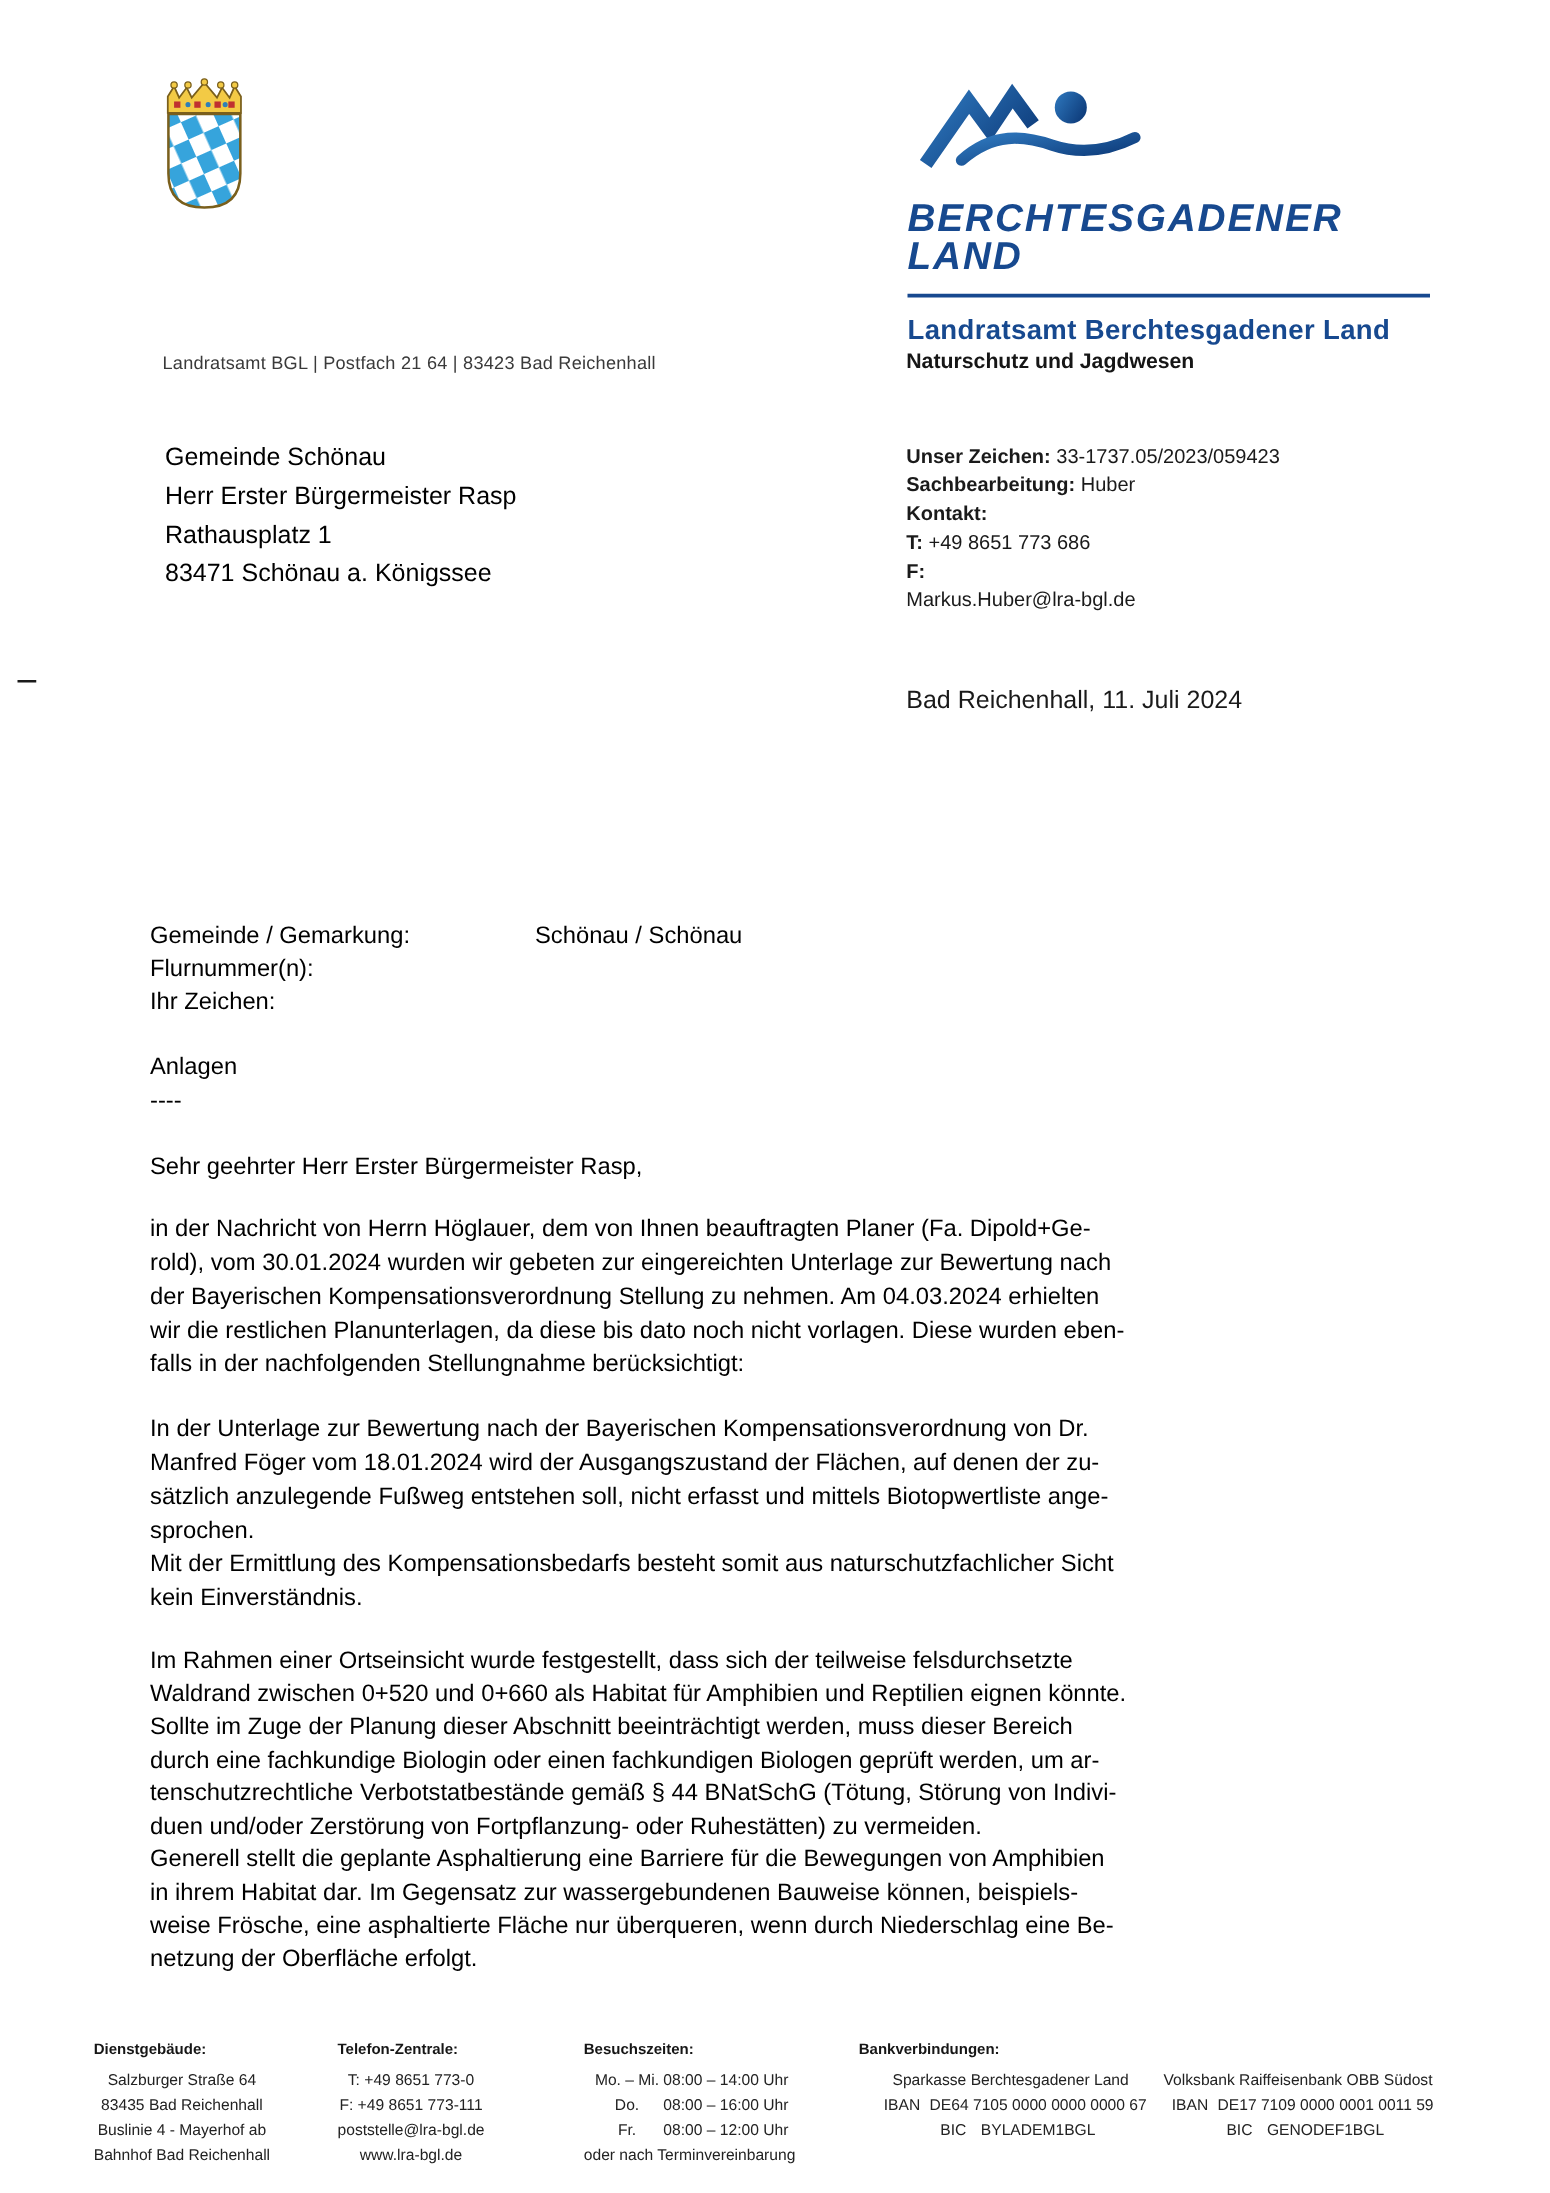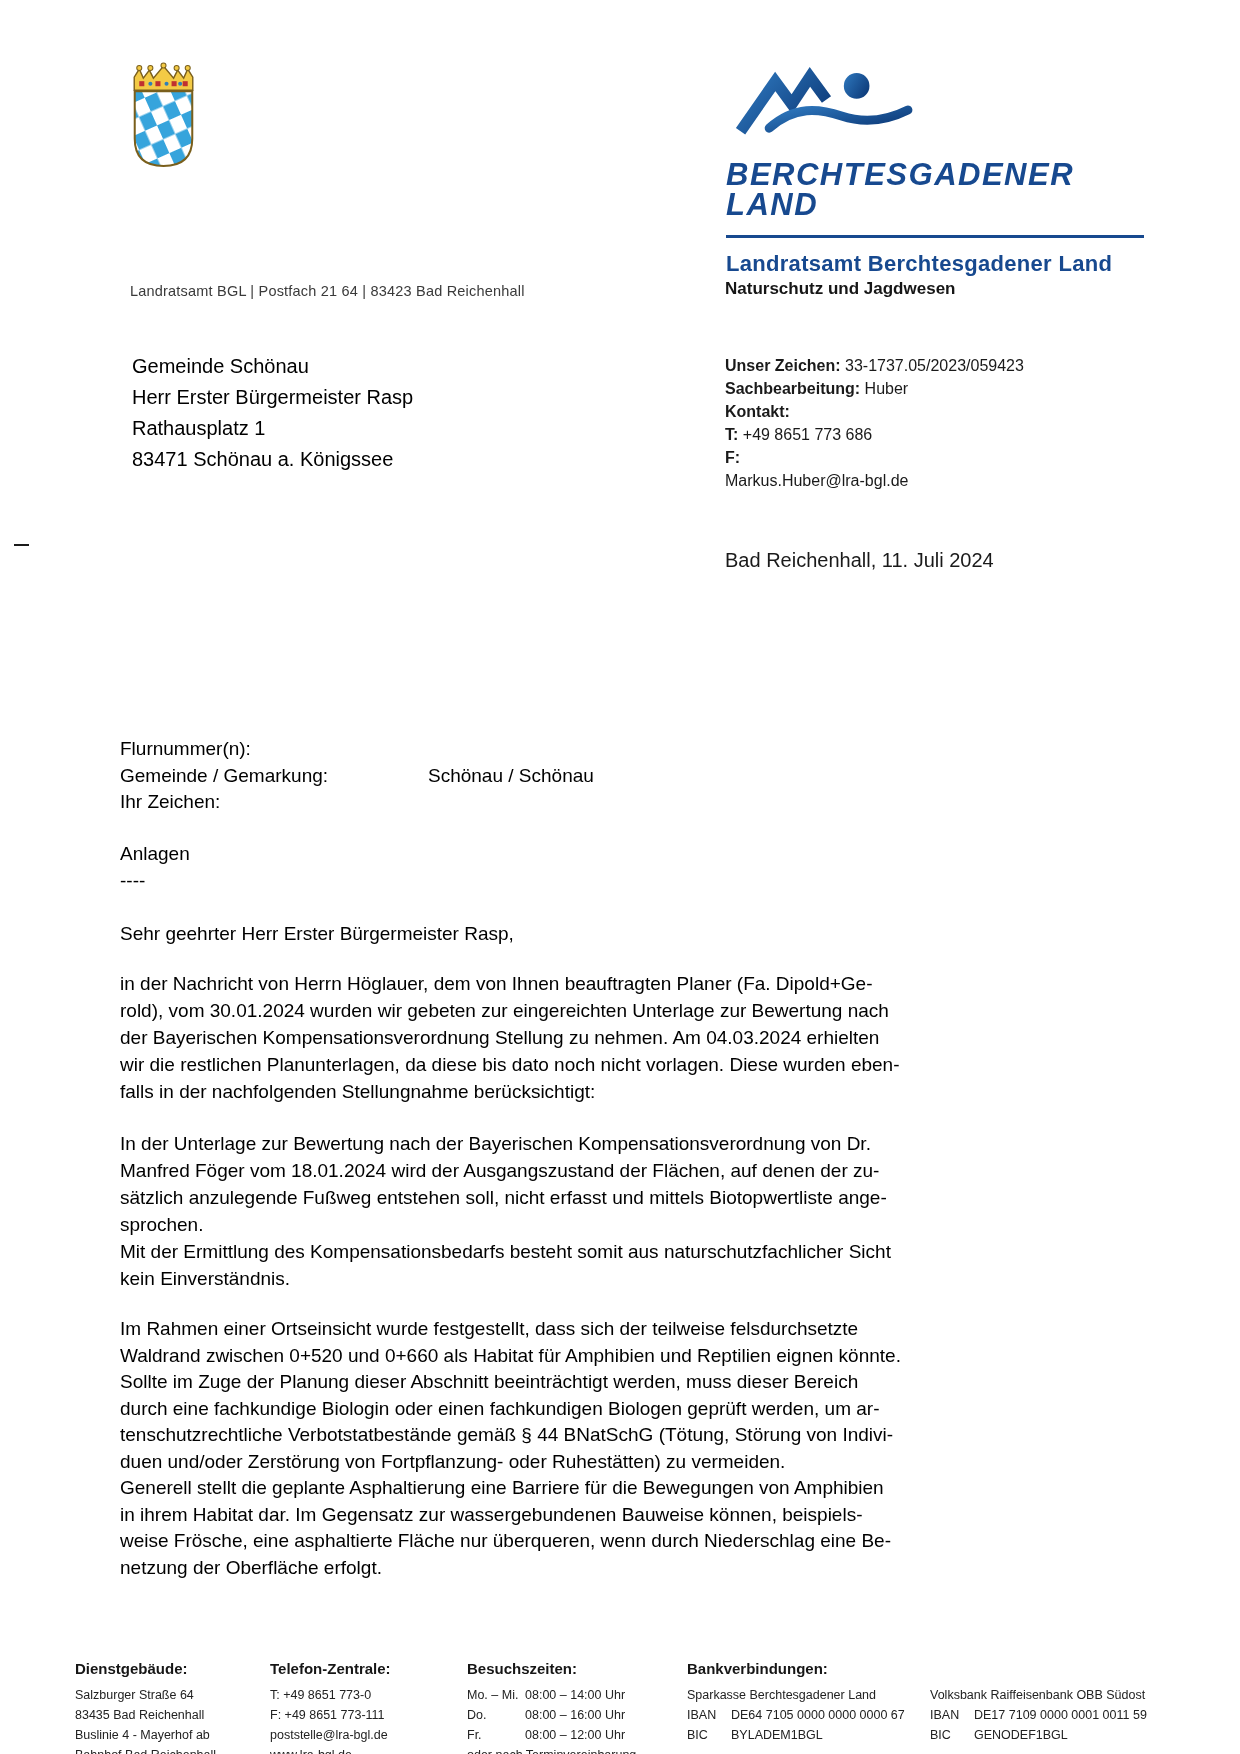--- a/index.html
+++ b/index.html
@@ -13,22 +13,22 @@
   .sender{font-size:14.5px;color:#3a3a3a;letter-spacing:.2px;}
   .recipient{font-size:20px;line-height:31px;}
   .dept{font-weight:bold;font-size:17px;color:#161616;}
   .info{font-size:16px;line-height:23px;color:#1a1a1a;}
   .info b{font-weight:bold;}
   .date{font-size:20px;color:#1a1a1a;}
   .subject{font-weight:bold;font-size:20px;line-height:31px;width:930px;}
   .body19{font-size:19px;line-height:27px;width:1060px;}
   .meta-label{display:inline-block;width:308px;}
   .fold{width:15px;height:2px;background:#1a1a1a;}
-  .foot-title{font-weight:bold;font-size:15px;color:#161616;margin-top:28px;}
-  .foot{font-size:12.5px;line-height:20px;color:#222;margin-top:8px;}
+  .foot-title{font-weight:bold;font-size:12px;color:#161616;}
+  .foot{font-size:12.5px;line-height:20px;color:#222;margin-top:8px;text-align:center;}
   .day{display:inline-block;width:58px;}
   .bank-label{display:inline-block;width:44px;}
 </style>
 </head>
 <body>
 
 <div class="page">
 
   <svg class="abs" style="left:130px;top:62px" width="67" height="107" viewBox="0 0 66 106">
     <defs>
@@ -95,22 +95,22 @@
     <div><b>F:</b></div>
     <div><span>Markus.Huber@lra-bgl.de</span></div>
   </div>
 
   <div class="abs date" style="left:725px;top:549px">Bad Reichenhall, 11. Juli 2024</div>
 
   <div class="abs fold" style="left:14px;top:544px"></div>
 
 
   <div class="abs body19" style="left:120px;top:736px;line-height:26.5px">
+    <div><span class="meta-label">Gemeinde / Gemarkung:</span><span>Schönau / Schönau</span></div>
     <div><span class="meta-label">Flurnummer(n):</span><span></span></div>
-    <div><span class="meta-label">Gemeinde / Gemarkung:</span><span>Schönau / Schönau</span></div>
     <div><span class="meta-label">Ihr Zeichen:</span><span></span></div>
   </div>
 
   <div class="abs body19" style="left:120px;top:840px">
     <div>Anlagen</div>
     <div>----</div>
   </div>
 
   <div class="abs body19" style="left:120px;top:920px">Sehr geehrter Herr Erster Bürgermeister Rasp,</div>
 

